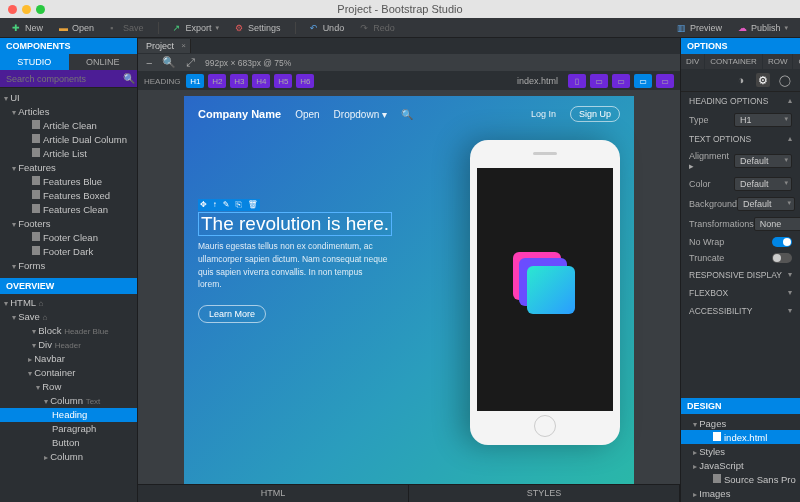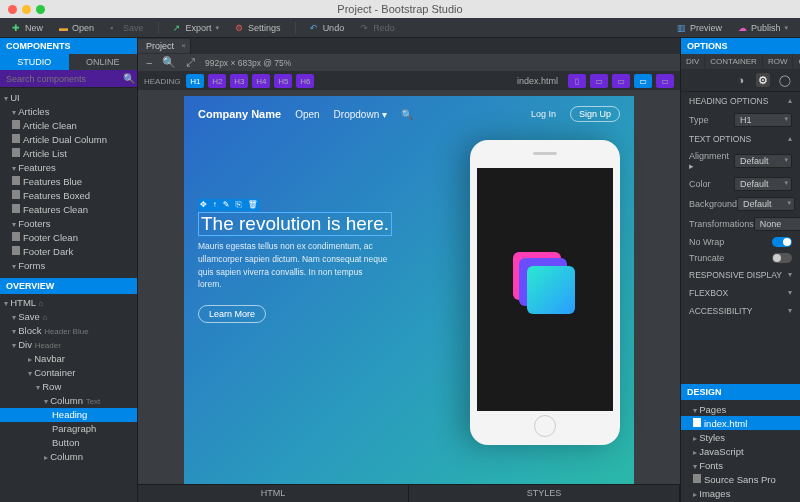--- a/index.html
+++ b/index.html
@@ -25,21 +25,21 @@
 .sub-tab{flex:1;text-align:center;padding:3px;font-size:9px;color:#aaa;cursor:pointer}
 .sub-tab.active{background:#0086e6;color:#fff}
 .search{display:flex;align-items:center;padding:3px 6px;background:#4c1d95;border-bottom:1px solid #222}
 .search input{flex:1;background:transparent;border:none;color:#ccc;font-size:9px;outline:none}
 .tree{flex:1;overflow:auto;padding:2px 0}
 .tree-node{padding:1.5px 4px;font-size:9.5px;color:#c5c5c5;cursor:pointer;white-space:nowrap;overflow:hidden;text-overflow:ellipsis}
 .tree-node.exp::before{content:"▾ ";color:#888;font-size:8px}
 .tree-node.col::before{content:"▸ ";color:#888;font-size:8px}
 .tree-node .muted{color:#777;font-size:8px}
 .tree-node.sel{background:#0086e6;color:#fff}
-.pad1{padding-left:12px}.pad2{padding-left:12px}.pad3{padding-left:28px}.pad4{padding-left:36px}.pad5{padding-left:44px}.pad6{padding-left:52px}
+.pad1{padding-left:12px}.pad2{padding-left:32px}.pad3{padding-left:28px}.pad4{padding-left:36px}.pad5{padding-left:44px}.pad6{padding-left:52px}
 .tree-node .pageicon{display:inline-block;width:8px;height:9px;background:#888;margin-right:3px}
 
 .center{flex:1;display:flex;flex-direction:column;background:#3a3e42;min-width:0}
 .tabrow{height:16px;background:#2b2f33;display:flex;align-items:center}
 .tab{background:#3a3e42;padding:2px 16px 2px 8px;font-size:9px;color:#ccc;position:relative;border-right:1px solid #222}
 .tab .x{position:absolute;right:4px;top:2px;font-size:8px;color:#888}
 .ctrlrow{height:18px;background:#3a3e42;display:flex;align-items:center;padding:0 8px;gap:10px;border-bottom:1px solid #2b2f33}
 .ctrl-ic{color:#aaa;font-size:11px;cursor:pointer}
 .ctrl-txt{font-size:8.5px;color:#aaa}
 .devicerow{height:18px;background:#2b2f33;display:flex;align-items:center;padding:0 6px;gap:4px;justify-content:center}
@@ -325,18 +325,17 @@
           <span>ACCESSIBILITY</span>
           <span class="chev">▾</span>
         </div>
     </div>
     <div class="panel-title">DESIGN</div>
     <div class="design-tree">
       <div class="tree-node exp pad1">Pages</div>
       <div class="tree-node pad2 sel"><span class="pageicon" style="background:#fff"></span><span>index.html</span></div>
       <div class="tree-node col pad1">Styles</div>
       <div class="tree-node col pad1">JavaScript</div>
-      <div class="tree-node exp pad1">Fonts</div>
       <div class="tree-node pad2"><span class="pageicon"></span><span>Source Sans Pro</span></div>
       <div class="tree-node col pad1">Images</div>
     </div>
   </div>
 </div>
 
 </body></html>

